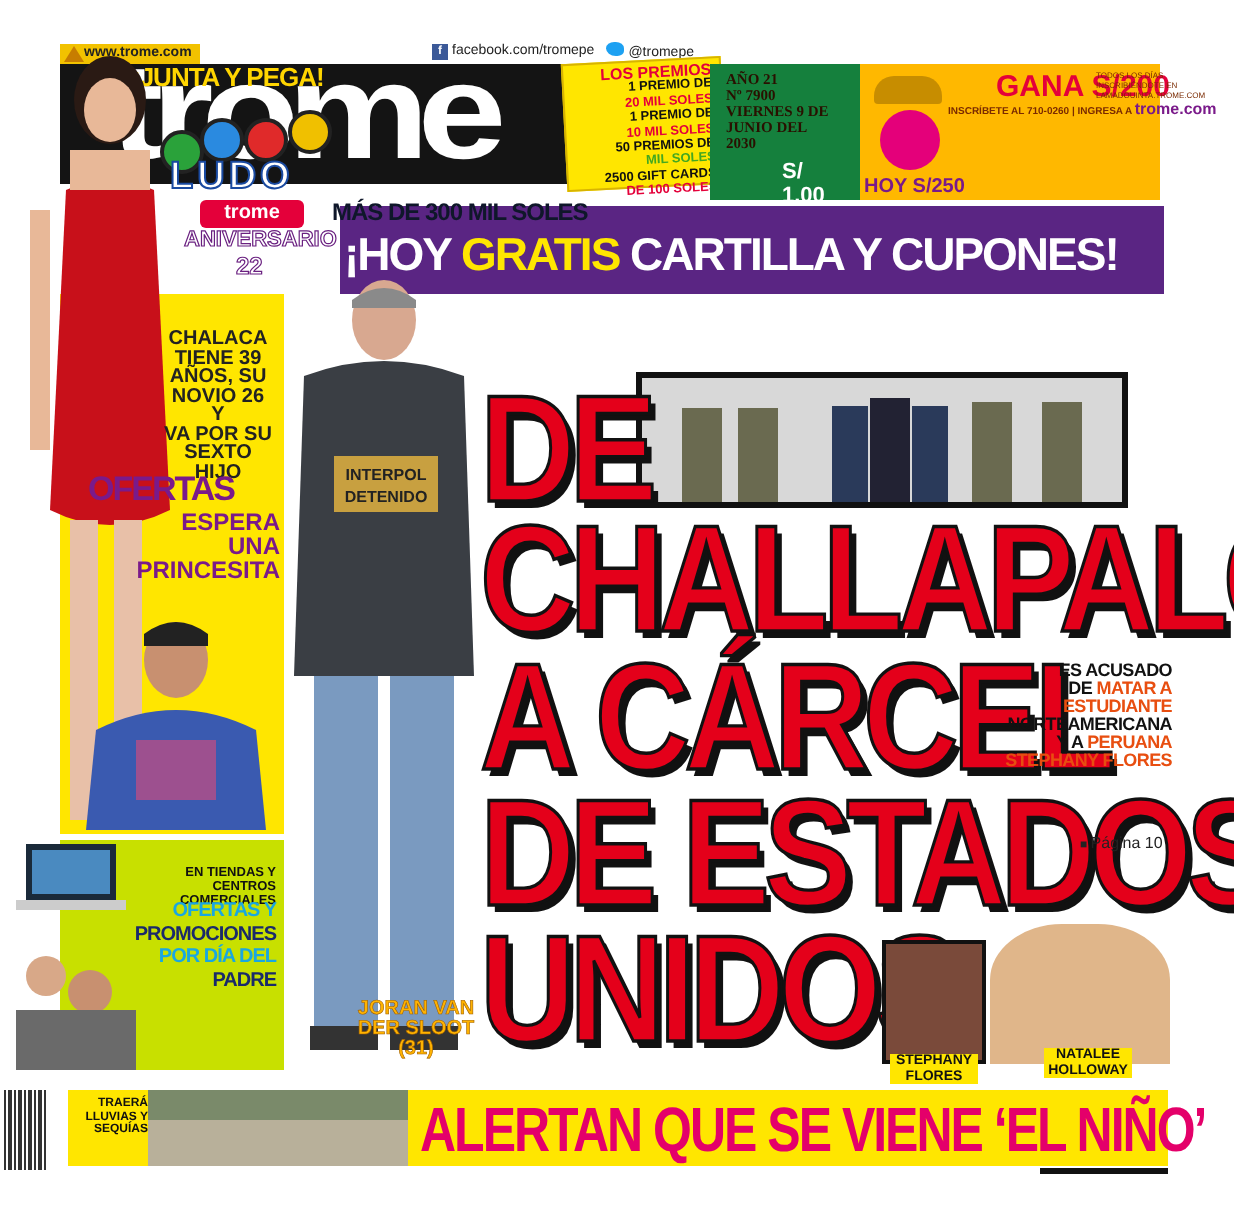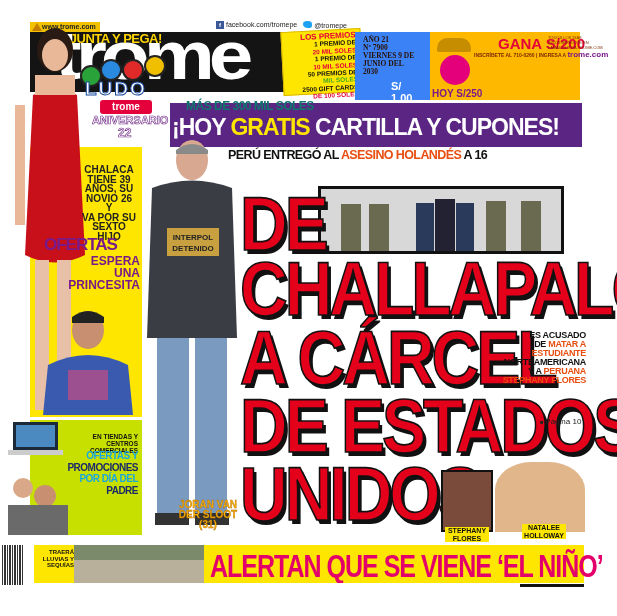--- a/index.html
+++ b/index.html
@@ -27,38 +27,38 @@
   #aniv { left: 92px; top: 114px; font-size: 11px; font-weight: 900; color: #fff; -webkit-text-stroke: 0.6px #6a2080; }
   #aniv-num { left: 118px; top: 126px; font-size: 12px; font-weight: 900; color: #fff; -webkit-text-stroke: 0.6px #6a2080; }
 
   
   #prizes { left: 282px; top: 30px; width: 80px; height: 64px; background: #ffe600; transform: rotate(-3deg); border: 1px solid #d8b400; text-align: right; padding: 2px 4px; font-size: 6.5px; font-weight: 700; line-height: 7.4px; color: #111; }
   #prizes .t { color: #e4003a; font-size: 8px; }
   #prizes .r { color: #e4003a; }
   #prizes .g { color: #43a820; }
 
   
-  #issue { left: 355px; top: 32px; width: 75px; height: 68px; background: #3b82f6; padding: 4px 8px; color: #fff; }
+  #issue { left: 355px; top: 32px; width: 75px; height: 68px; background: #15803d; padding: 4px 8px; color: #fff; }
   #issue .s { font-family: "Liberation Serif", serif; font-size: 7.5px; line-height: 8px; font-weight: 700; color: #2a1000; }
   #price { font-size: 11px; font-weight: 900; margin-top: 4px; padding-left: 28px; }
   #price-air { font-size: 5.5px; color: #2a1000; }
 
   
   #promo { left: 430px; top: 32px; width: 150px; height: 68px; background: #ffb800; }
   #gana { left: 498px; top: 35px; font-size: 15px; font-weight: 900; color: #e4003a; }
   #gana-sub { left: 530px; top: 35px; font-size: 4px; width: 50px; color: #7a2a00; }
   #inscr { left: 474px; top: 50px; font-size: 5px; color: #7a2a00; font-weight: 700; }
   #inscr b { color: #7a1a8a; font-size: 8px; }
   #hoy250 { left: 432px; top: 88px; font-size: 10px; font-weight: 900; color: #7a1a8a; }
   #tombola { left: 437px; top: 38px; width: 34px; height: 14px; background: #c78d00; border-radius: 10px 10px 2px 2px; }
   #circ { left: 440px; top: 55px; width: 30px; height: 30px; border-radius: 50%; background: #e4007a; }
 
   
   #purple { left: 170px; top: 103px; width: 412px; height: 44px; background: #5a2583; }
-  #mas300 { left: 166px; top: 99px; font-size: 12px; font-weight: 900; color: #0f766e; letter-spacing: -0.5px; margin-left: 20px; }
+  #mas300 { left: 166px; top: 99px; font-size: 12px; font-weight: 900; color: #0f172a; letter-spacing: -0.5px; }
   #hoy-line { left: 172px; top: 115px; font-size: 23px; font-weight: 900; color: #fff; letter-spacing: -1px; line-height: 24px; white-space: nowrap; }
   #hoy-line .y { color: #ffe600; }
 
   
   #left-col { left: 30px; top: 147px; width: 112px; height: 270px; background: #ffe600; }
   #woman { left: 5px; top: 25px; width: 90px; height: 400px; }
   #chalaca { left: 82px; top: 165px; width: 54px; font-size: 10px; line-height: 9.5px; font-weight: 900; color: #222; text-align: center; }
   #melissa { left: 44px; top: 235px; font-size: 17px; font-weight: 900; color: #7a1a8a; letter-spacing: -1px; }
   #espera { left: 60px; top: 255px; width: 80px; text-align: right; font-size: 12px; line-height: 12px; font-weight: 900; color: #7a1a8a; }
   #man { left: 38px; top: 305px; width: 100px; height: 110px; }
@@ -220,21 +220,20 @@
   <rect x="30" y="90" width="52" height="28" fill="#c8a040"></rect>
   <text x="56" y="102" font-size="8" text-anchor="middle" fill="#222" font-weight="bold" font-family="Liberation Sans, sans-serif">INTERPOL</text>
   <text x="56" y="113" font-size="8" text-anchor="middle" fill="#222" font-weight="bold" font-family="Liberation Sans, sans-serif">DETENIDO</text>
   <rect x="20" y="200" width="32" height="180" fill="#7a9ac0"></rect>
   <rect x="58" y="200" width="32" height="180" fill="#7a9ac0"></rect>
   <rect x="18" y="375" width="34" height="12" fill="#333"></rect>
   <rect x="58" y="375" width="34" height="12" fill="#333"></rect>
 </svg>
 
 <div id="subhead" class="abs">
-  <div><span>PERÚ ENTREGÓ AL </span><span class="o">ASESINO HOLANDÉS</span><span> A 16</span></div>
 </div>
 
 <div id="photo-box" class="abs">
   <svg viewBox="0 0 240 62" width="240" height="62">
     <rect width="240" height="62" fill="#d8d8d8"></rect>
     <g fill="#6a6a50">
       <rect x="20" y="15" width="20" height="47"></rect>
         <rect x="48" y="15" width="20" height="47"></rect>
       <rect x="165" y="12" width="20" height="50"></rect>
         <rect x="200" y="12" width="20" height="50"></rect>

